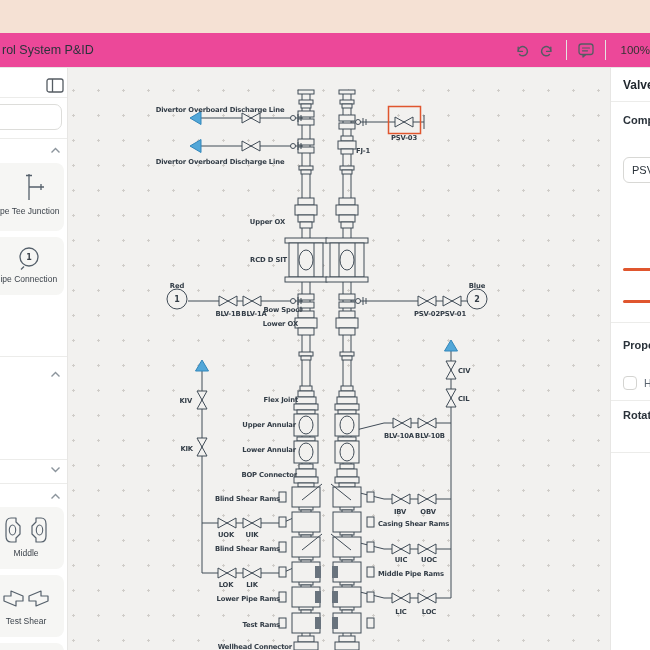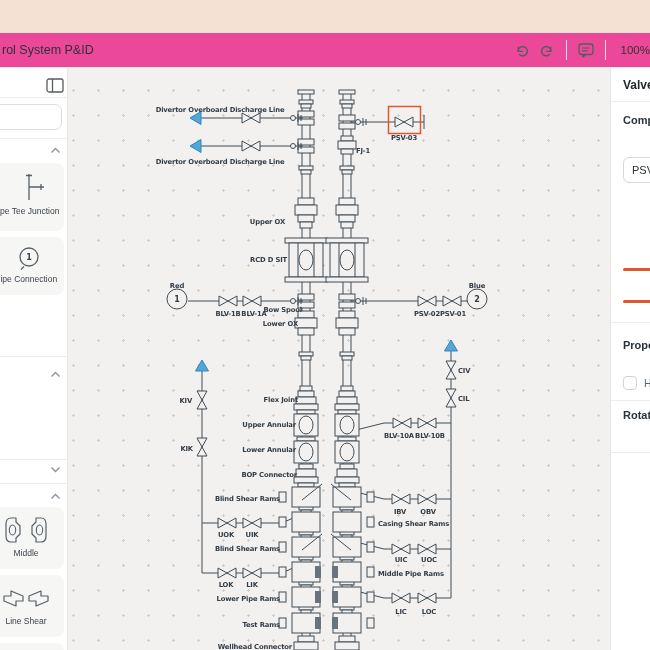--- a/index.html
+++ b/index.html
@@ -137,21 +137,21 @@
         <path d="M34 3 H39 Q44 3 44 9 V21 Q44 27 39 27 H34 L34 23 L30 19 V11 L34 7 Z" stroke="#55606b" fill="none" stroke-width="1.2" stroke-linejoin="round"></path>
         <ellipse cx="37.5" cy="15" rx="3.2" ry="5" stroke="#55606b" fill="none" stroke-width="1.1"></ellipse>
       </svg>
       <div class="clabel">Middle</div>
     </div>
     <div class="shape-card" style="top:507px;height:62px">
       <svg class="glyph" width="48" height="30" viewBox="0 0 48 30">
         <path d="M2 13 H9 V8 L21 13 V18 H14 V23 L2 18 Z" stroke="#55606b" fill="none" stroke-width="1.2" stroke-linejoin="round"></path>
         <path d="M46 13 H39 V8 L27 13 V18 H34 V23 L46 18 Z" stroke="#55606b" fill="none" stroke-width="1.2" stroke-linejoin="round"></path>
       </svg>
-      <div class="clabel">Line Shear</div>
+      <div class="clabel">Test Shear</div>
     </div>
     <div class="shape-card" style="top:575px;height:75px">
       
     </div>
   </div>
 
   <div class="canvas">
     <svg id="diagram" width="542" height="582" viewBox="68 68 542 582" xmlns="http://www.w3.org/2000/svg">
       <defs>
         <g id="valve-h">

